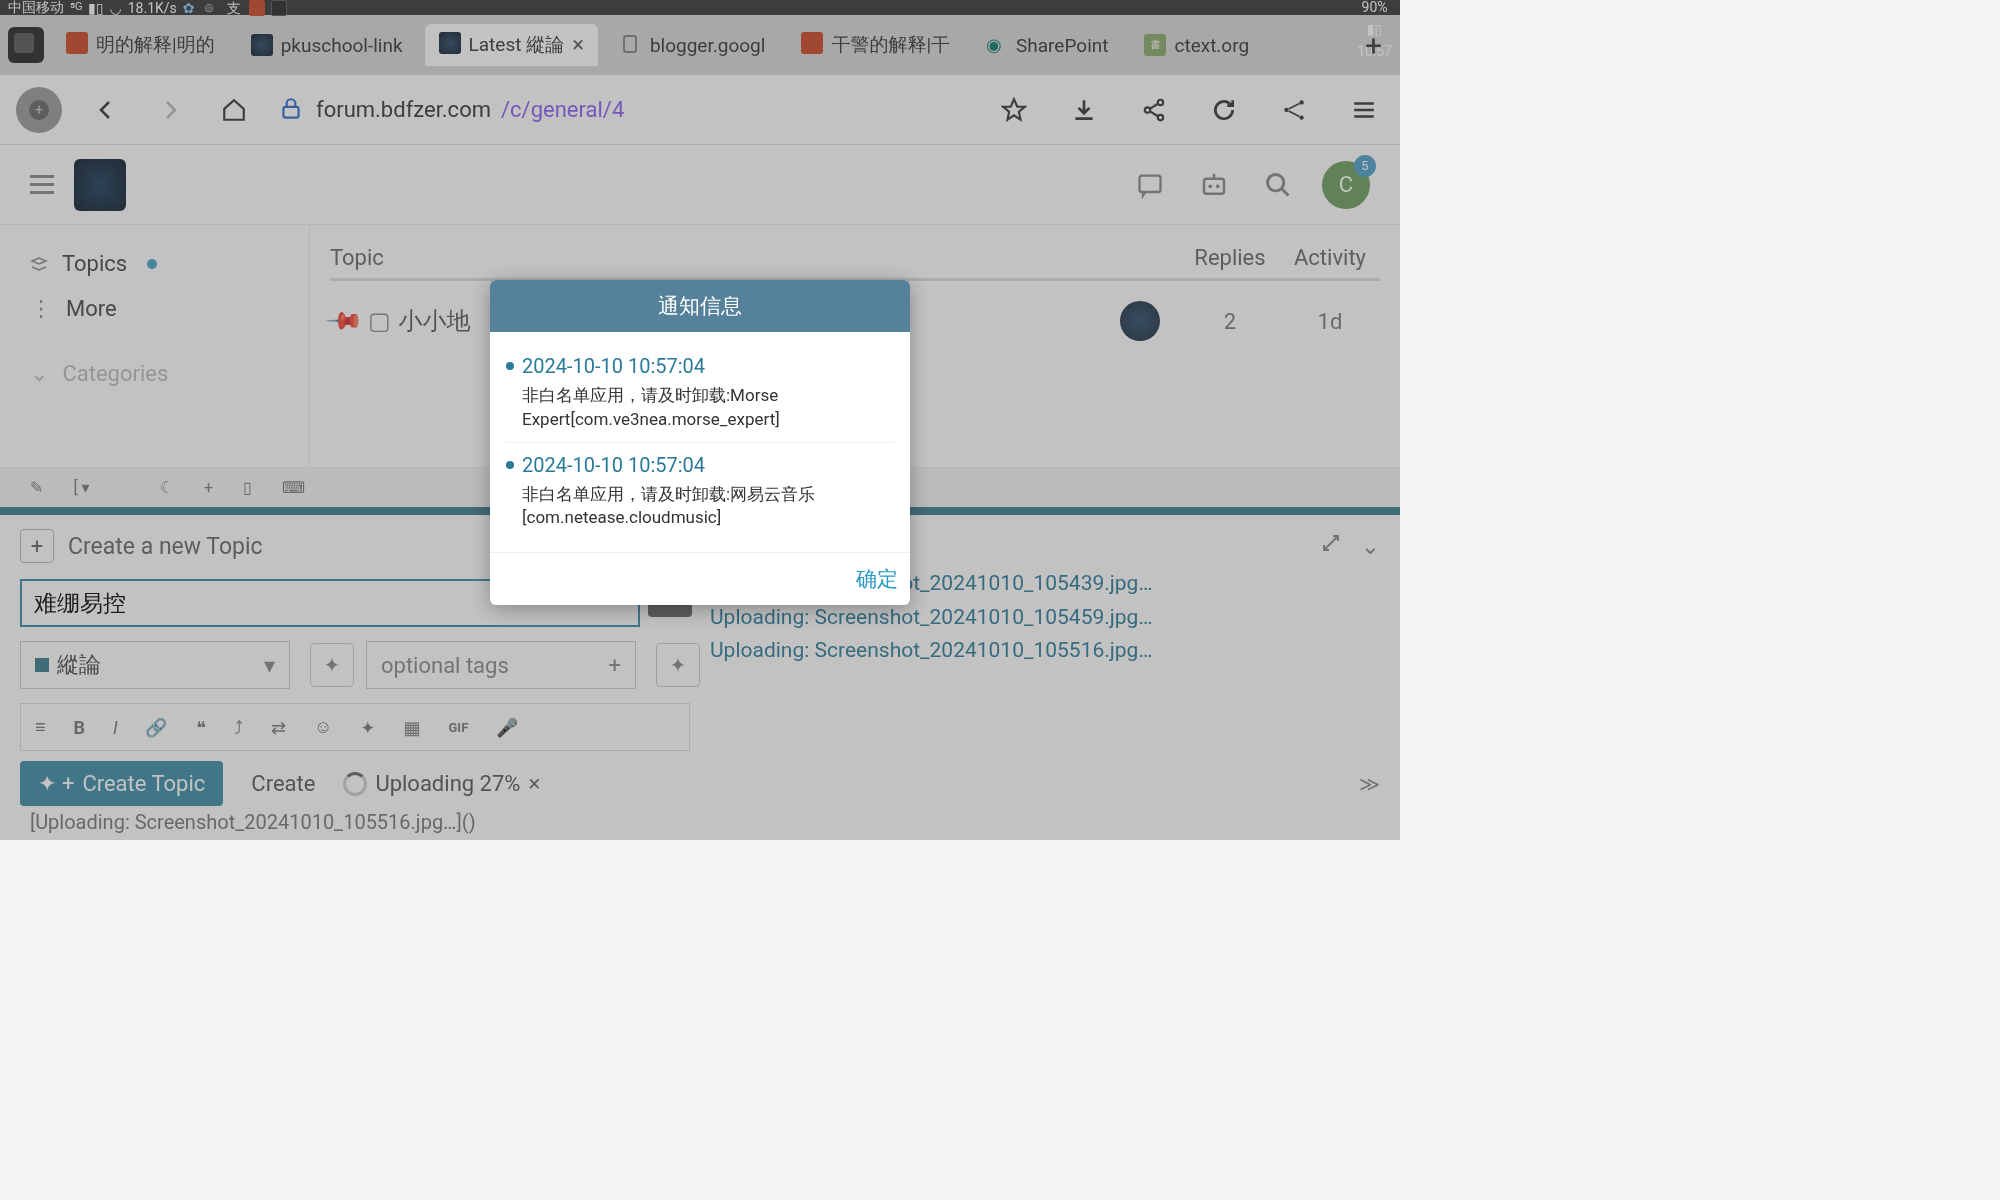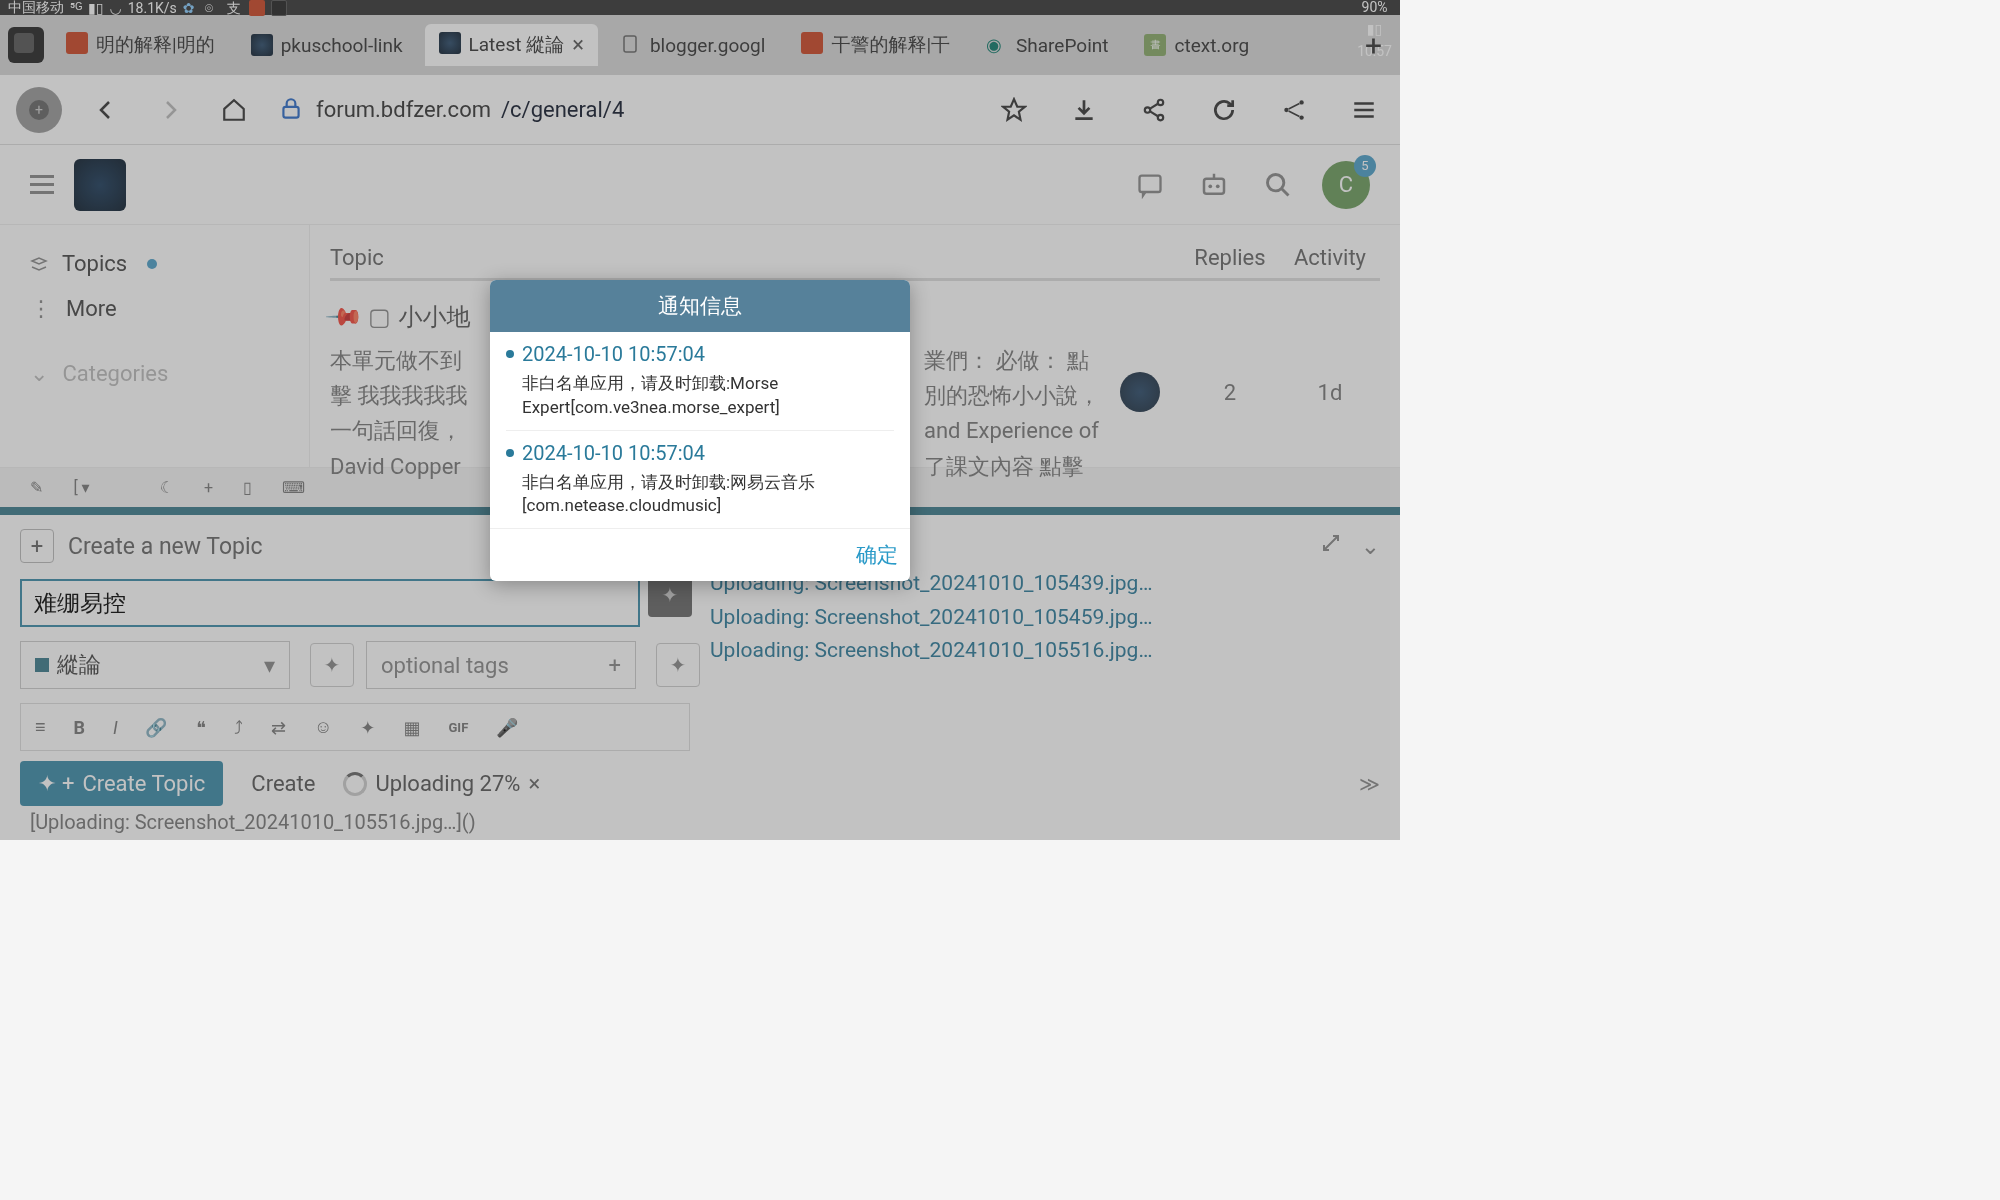--- a/index.html
+++ b/index.html
@@ -23,21 +23,21 @@
 .tab-close { font-size: 22px; color: #555; flex-shrink: 0; }
 .new-tab-btn { font-size: 30px; color: #333; margin-left: auto; margin-right:10px; }
 
 
 .browser-toolbar { height: 70px; background: #fff; display: flex; align-items: center; padding: 0 16px; gap: 24px; border-bottom: 1px solid #ddd; }
 .toolbar-btn { width: 40px; height: 40px; display: flex; align-items: center; justify-content: center; color: #555; }
 .avatar-btn { width: 46px; height: 46px; border-radius: 50%; background: #999; display: flex; align-items: center; justify-content: center; }
 .avatar-plus { width:20px; height:20px; border-radius:50%; background:#666; color:#ccc; font-size:14px; display:flex; align-items:center; justify-content:center;}
 .url-bar { flex: 1; display: flex; align-items: center; gap: 10px; font-size: 22px; color: #333; }
 .url-host { color: #333; }
-.url-path { color: #0f172a; }
+.url-path { color: #8b5cf6; }
 .lock-box { width:28px; height:28px; }
 .right-icons { display:flex; gap:30px; align-items:center;}
 
 
 .page-header { height: 80px; background: #fff; display: flex; align-items: center; padding: 0 30px; gap: 20px; border-bottom: 1px solid #eee; }
 .hamburger { display:flex; flex-direction:column; gap:5px;}
 .hamburger span { width:24px; height:3px; background:#888; }
 .site-logo { width: 52px; height: 52px; border-radius: 6px; background: radial-gradient(circle,#1a3a5a,#0a1a2a); }
 .header-right { margin-left: auto; display: flex; align-items: center; gap: 24px; }
 .user-avatar-c { width: 48px; height: 48px; border-radius: 50%; background: #6b9b5b; color: #fff; display: flex; align-items: center; justify-content: center; font-size: 22px; position: relative; }
@@ -86,21 +86,21 @@
 .upload-overflow { position:absolute; bottom:-28px; left:10px; font-size:20px; color:#777;}
 .collapse-chev { margin-left:auto; font-size:20px; color:#888;}
 .preview-pane { position:absolute; left:710px; top:52px; right:20px; font-size:21px; color:#2a7a9a; line-height:1.6; overflow:hidden;}
 
 
 .dim { position: absolute; inset: 0; background: rgba(80,80,80,0.35); pointer-events:none;}
 
 
 .modal { position: absolute; top: 280px; left: 50%; transform: translateX(-50%); width: 420px; background: #fff; border-radius: 6px; box-shadow: 0 4px 20px rgba(0,0,0,0.3); overflow: hidden; z-index: 100; }
 .modal-header { background: #56819a; color: #fff; text-align: center; padding: 12px; font-size: 21px; }
-.modal-body { padding: 0 16px; }
+.modal-body { padding: 12px 16px; }
 .notif-item { padding: 10px 0; border-bottom: 1px solid #eee; }
 .notif-time { color: #2a7a9a; font-size: 20px; display: flex; align-items: center; gap: 8px; }
 .notif-bullet { width: 8px; height: 8px; border-radius: 50%; background: #2a7a9a; }
 .notif-text { font-size: 17px; color: #333; margin-top: 6px; line-height: 1.4; padding-left:16px;}
 .modal-footer { text-align: right; padding: 12px; font-size: 21px; color: #2a9ac8; border-top: 1px solid #eee; }
 
 svg { display: block; }
 </style>
 </head>
 <body>
@@ -295,30 +295,20 @@
       <div class="col-topic">Topic</div>
       <div class="col-replies">Replies</div>
       <div class="col-activity">Activity</div>
     </div>
     <div class="topic-row">
       <div class="topic-title-area">
         <div class="topic-title">
           <span class="pin-icon">📌</span>
           <span style="color:#888;">▢</span>
           <span>小小地</span>
-        </div>
-        <div class="topic-body" style="display:flex; justify-content:space-between;">
-          <span style="white-space:pre-line;">本單元做不到
-擊 我我我我我
-一句話回復，
-David Copper</span>
-          <span style="white-space:pre-line; text-align:left;">業們： 必做： 點
-別的恐怖小小說，
-and Experience of
-了課文內容 點擊</span>
         </div>
       </div>
       <div class="topic-avatar"></div>
       <div class="col-replies" style="font-size:22px;color:#777;">2</div>
       <div class="col-activity" style="font-size:22px;color:#777;">1d</div>
     </div>
   </div>
 </div>
 
 <div class="edit-toolbar-sm">

